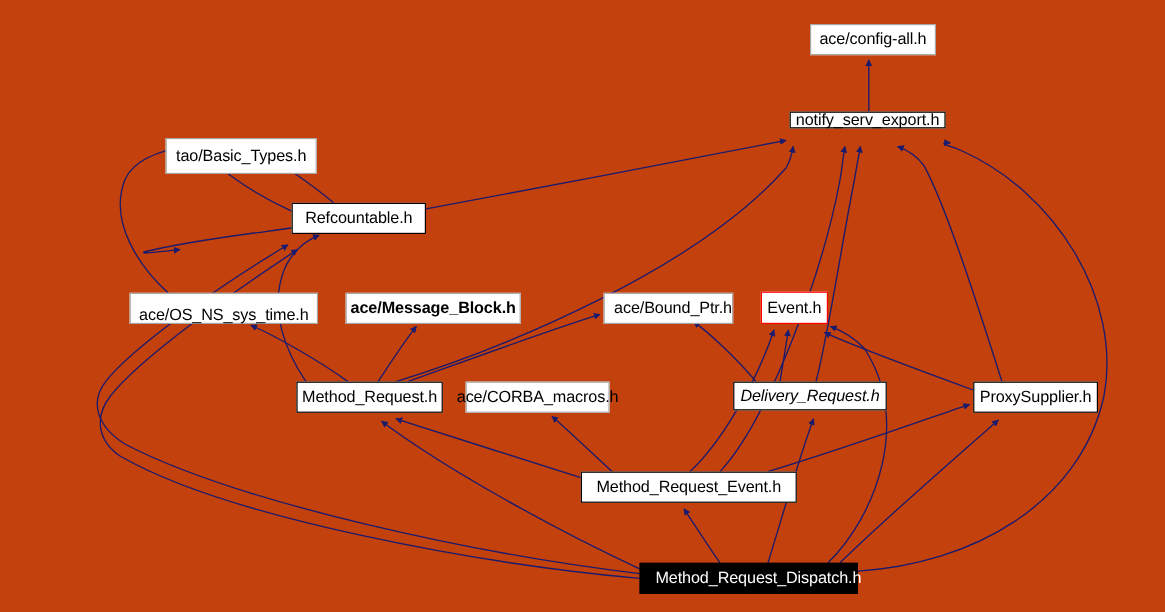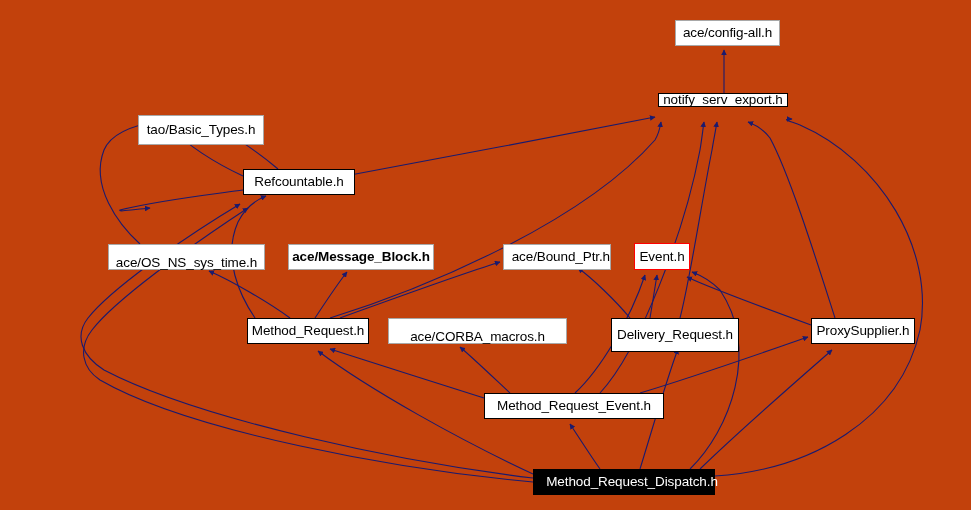--- a/index.html
+++ b/index.html
@@ -120,24 +120,24 @@
       </div>
       <div class="node" style="left: 503px; top: 244px; width: 108px; height: 26px; justify-content: flex-end;">
         <span class="node-label">ace/Bound_Ptr.h</span>
       </div>
       <div class="node border-red" style="left: 634px; top: 243px; width: 56px; height: 27px; text-align: right;">
         <span class="node-label">Event.h</span>
       </div>
       <div class="node border-black" style="left: 247px; top: 318px; width: 122px; height: 26px;">
         <span class="node-label">Method_Request.h</span>
       </div>
-      <div class="node" style="left: 388px; top: 318px; width: 179px; height: 26px; align-items: flex-end;">
+      <div class="node" style="left: 388px; top: 318px; width: 120px; height: 26px;">
         <span class="node-label">ace/CORBA_macros.h</span>
       </div>
-      <div class="node border-black" style="left: 611px; top: 318px; width: 128px; height: 34px;">
+      <div class="node border-black" style="left: 611px; top: 318px; width: 128px; height: 24px; font-style: italic;">
         <span class="node-label">Delivery_Request.h</span>
       </div>
       <div class="node border-black" style="left: 811px; top: 318px; width: 104px; height: 26px;">
         <span class="node-label">ProxySupplier.h</span>
       </div>
       <div class="node border-black" style="left: 484px; top: 393px; width: 180px; height: 26px;">
         <span class="node-label">Method_Request_Event.h</span>
       </div>
       <div class="node root" style="left: 533px; top: 469px; width: 182px; height: 26px;">
         <span class="node-label">Method_Request_Dispatch.h</span>

